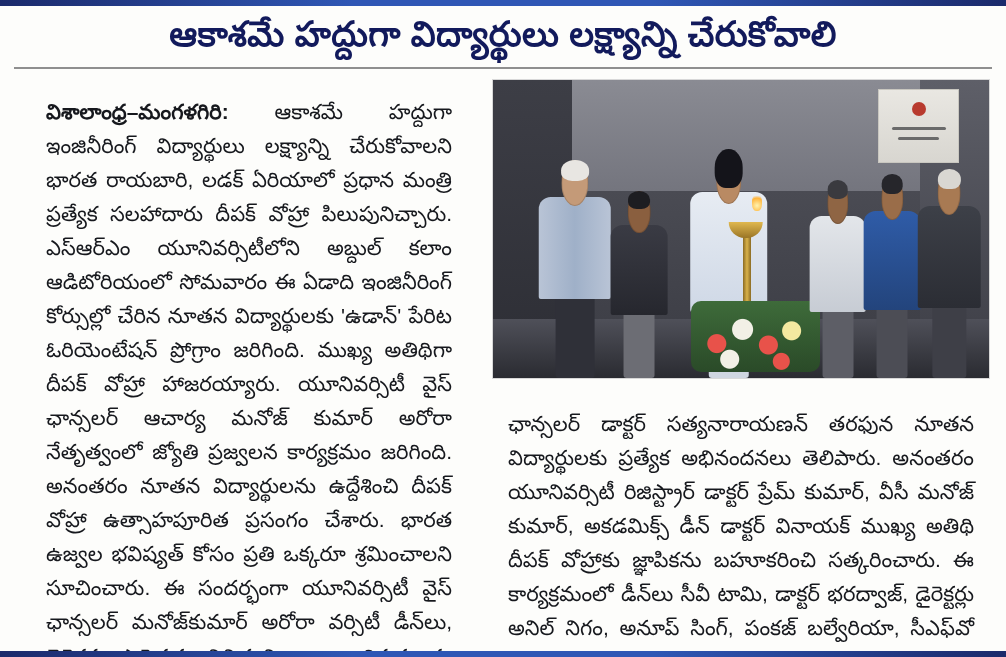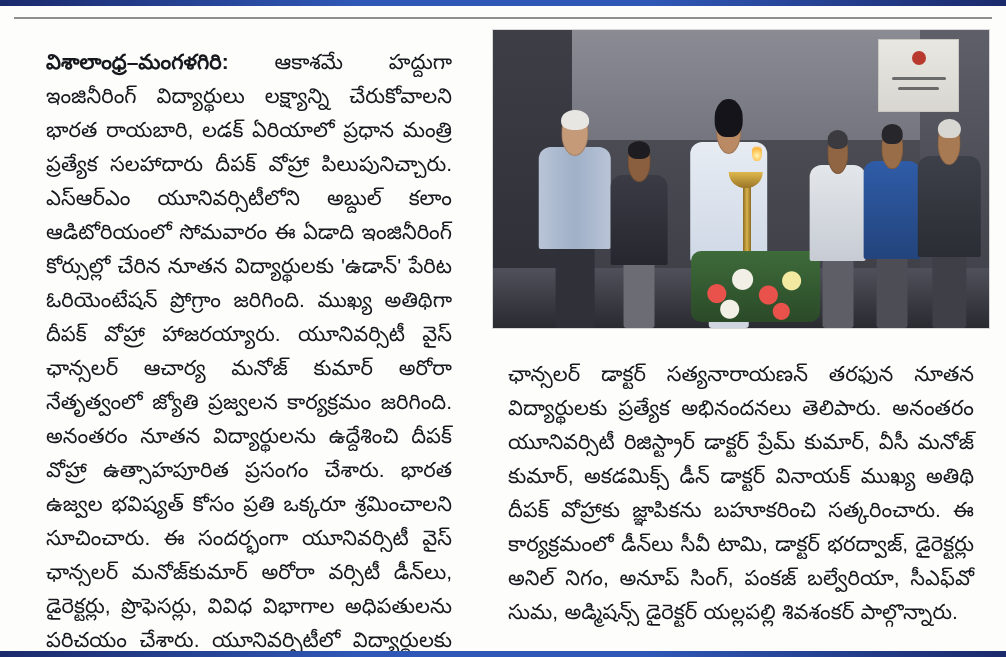--- a/index.html
+++ b/index.html
@@ -236,20 +236,23 @@
     width: 100%;
     height: 6px;
     background: linear-gradient(90deg,#1b2a6b,#2f57b5 35%,#2f57b5 65%,#1b2a6b);
   }
 </style>
 </head>
 <body>
 
 <div class="page">
 
+  <div class="headline-wrap">
+    <div class="headline">ఆకాశమే హద్దుగా విద్యార్థులు లక్ష్యాన్ని చేరుకోవాలి</div>
+  </div>
 
   <div class="rule"></div>
 
   <div class="content">
 
     <div class="col-left">
       <p class="para"><span class="dateline">విశాలాంధ్ర–మంగళగిరి:</span><span> ఆకాశమే హద్దుగా ఇంజినీరింగ్ విద్యార్థులు లక్ష్యాన్ని చేరుకోవాలని భారత రాయబారి, లడక్ ఏరియాలో ప్రధాన మంత్రి ప్రత్యేక సలహాదారు దీపక్ వోహ్రా పిలుపునిచ్చారు. ఎస్‌ఆర్‌ఎం యూనివర్సిటీలోని అబ్దుల్ కలాం ఆడిటోరియంలో సోమవారం ఈ ఏడాది ఇంజినీరింగ్ కోర్సుల్లో చేరిన నూతన విద్యార్థులకు 'ఉడాన్' పేరిట ఓరియెంటేషన్ ప్రోగ్రాం జరిగింది. ముఖ్య అతిథిగా దీపక్ వోహ్రా హాజరయ్యారు. యూనివర్సిటీ వైస్ ఛాన్సలర్ ఆచార్య మనోజ్ కుమార్ అరోరా నేతృత్వంలో జ్యోతి ప్రజ్వలన కార్యక్రమం జరిగింది. అనంతరం నూతన విద్యార్థులను ఉద్దేశించి దీపక్ వోహ్రా ఉత్సాహపూరిత ప్రసంగం చేశారు. భారత ఉజ్వల భవిష్యత్ కోసం ప్రతి ఒక్కరూ శ్రమించాలని సూచించారు. ఈ సందర్భంగా యూనివర్సిటీ వైస్ ఛాన్సలర్ మనోజ్‌కుమార్ అరోరా వర్సిటీ డీన్‌లు, డైరెక్టర్లు, ప్రొఫెసర్లు, వివిధ విభాగాల అధిపతులను పరిచయం చేశారు. యూనివర్సిటీలో విద్యార్థులకు కల్పించిన సదుపాయాలు, లేబొరేటరీలు, పరిశోధన గురించి వివరించారు. స్టూడెంట్స్ అఫైర్స్ అసోసియేట్ డైరెక్టర్ రేవతి బాలకృష్ణన్ తన ప్రసంగంలో యూనివర్సిటీ ఛాన్సలర్ డాక్టర్ టీఆర్ పారివేందర్, ప్రో</span></p>
     </div>
 
     <div class="col-right">

